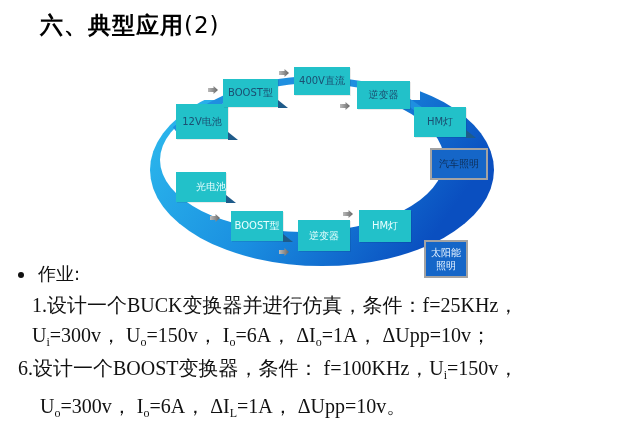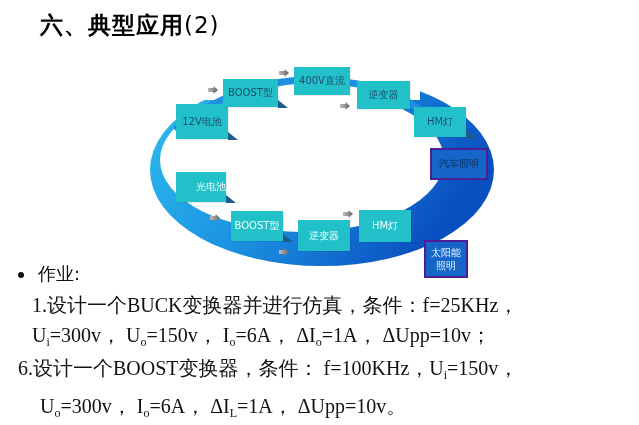--- a/index.html
+++ b/index.html
@@ -18,21 +18,21 @@
       font-family: "DejaVu Sans", sans-serif; font-size: 10px;
       display: flex; align-items: center; justify-content: center; text-align: center;
       box-shadow: 1px 1px 0 rgba(0,0,0,0.08);
     }
     .node.light { color: #e8ffff; }
     .node .fold {
       position: absolute; right: -10px; bottom: -1px; width: 0; height: 0;
       border-left: 10px solid #1e5b8a; border-top: 8px solid transparent;
     }
     .outbox {
-      position: absolute; border: 2px solid #4c1d95; color: #0d2f5a;
+      position: absolute; border: 2px solid #a3a3a3; color: #0d2f5a;
       font-family: "DejaVu Sans", sans-serif; font-size: 10px;
       display: flex; align-items: center; justify-content: center; text-align: center;
       background: #1566c8;
     }
     .outbox.white-text { color: #e6f3ff; margin-top: 40px; }
     .arrow {
       position: absolute; width: 10px; height: 8px;
       background: linear-gradient(90deg, #bbb, #666);
       clip-path: polygon(0 25%, 55% 25%, 55% 0, 100% 50%, 55% 100%, 55% 75%, 0 75%);
     }

